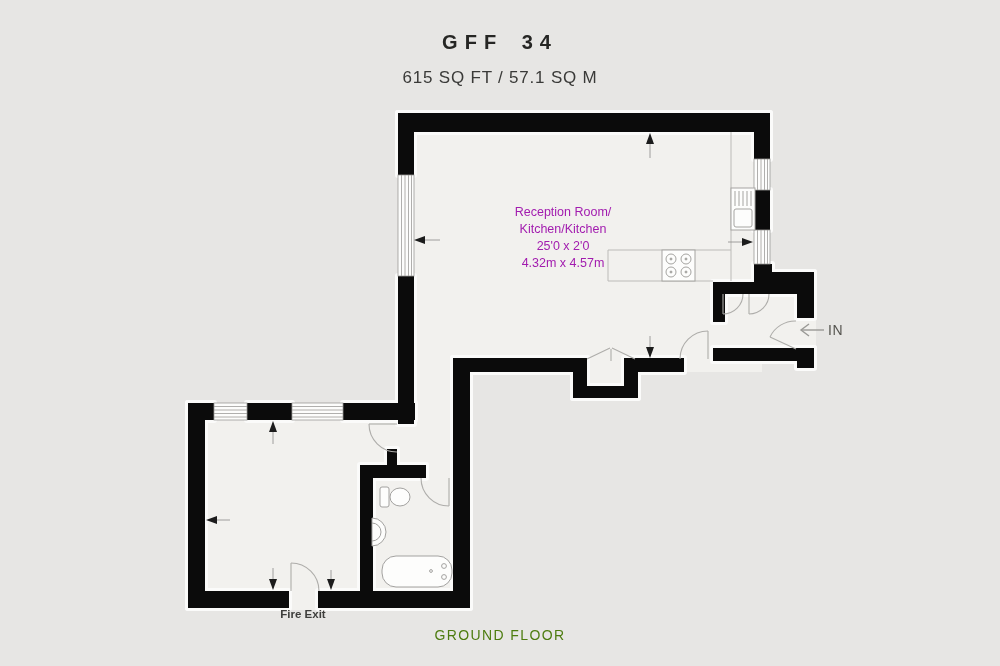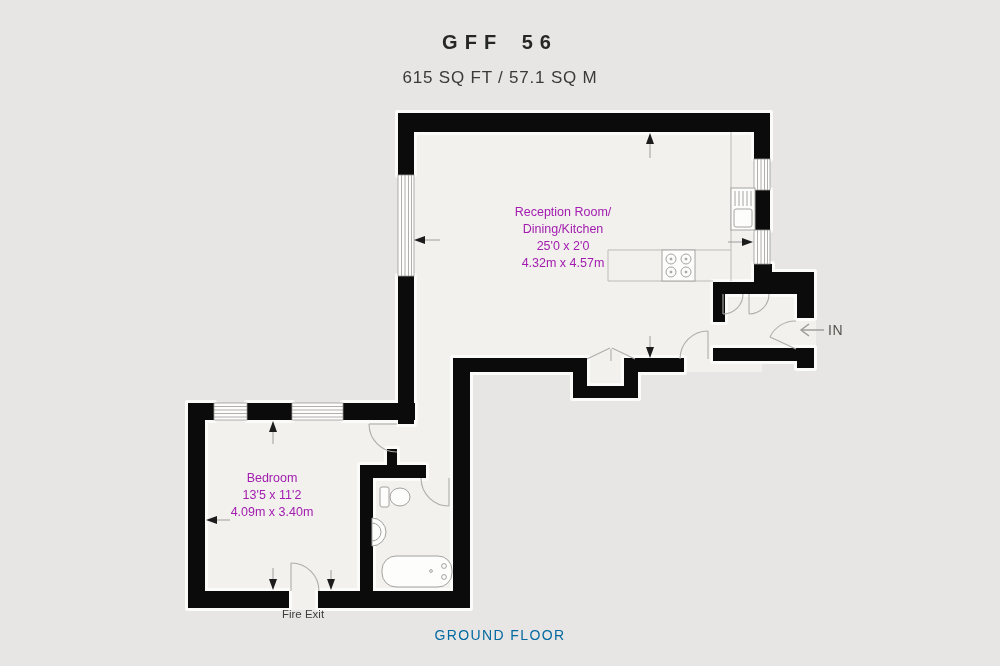--- a/index.html
+++ b/index.html
@@ -10,21 +10,21 @@
   body{background:var(--bg);font-family:"Liberation Sans","DejaVu Sans",sans-serif;}
   #stage{position:relative;width:1000px;height:666px;background:var(--bg);overflow:hidden;}
   #plan-svg{position:absolute;left:0;top:0;}
   .lbl{position:absolute;color:var(--text);white-space:nowrap;}
   .center{transform:translateX(-50%);text-align:center;}
   .title{color:var(--title);font-size:20px;font-weight:700;letter-spacing:7px;word-spacing:6px;}
   .area{font-size:17px;letter-spacing:0.8px;color:#3a3a38;}
   .room{font-size:12.5px;line-height:17px;color:#a21caf;}
   .small{font-size:11.5px;color:#3e3e3c;}
   .in-lbl{font-size:14px;color:#55544f;letter-spacing:0.5px;}
-  .ground{font-size:14px;letter-spacing:1.4px;color:#0369a1;}
+  .ground{font-size:14px;letter-spacing:1.4px;color:#4d7c0f;}
 </style>
 </head>
 <body>
 
 <div id="stage">
 
   <svg id="plan-svg" width="1000" height="666" viewBox="0 0 1000 666">
 
     <defs>
       <g id="wallshape">
@@ -204,32 +204,27 @@
           <line x1="331" y1="570" x2="331" y2="579" stroke="#8b8a88" stroke-width="0.8"></line>
         </g>
     </g>
 
     <g stroke="#9a9996" stroke-width="1.4" fill="none">
       <line x1="824" y1="330" x2="801" y2="330"></line>
       <path d="M809,324 L801,330 L809,336"></path>
     </g>
   </svg>
 
-  <div class="lbl center title" style="left:500px;top:31px;">GFF 56</div>
+  <div class="lbl center title" style="left:500px;top:31px;">GFF 34</div>
   <div class="lbl center area" style="left:500px;top:68px;">615 SQ FT / 57.1 SQ M</div>
 
   <div class="lbl center room" style="left:563px;top:204px;">
     <div>Reception Room/</div>
-    <div>Dining/Kitchen</div>
+    <div>Kitchen/Kitchen</div>
     <div>25'0 x 2'0</div>
     <div>4.32m x 4.57m</div>
   </div>
 
-  <div class="lbl center room" style="left:272px;top:470px;">
-    <div>Bedroom</div>
-    <div>13'5 x 11'2</div>
-    <div>4.09m x 3.40m</div>
-  </div>
-
-  <div class="lbl center small" style="left:303px;top:608px;">Fire Exit</div>
+
+  <div class="lbl center small" style="left:303px;top:608px;font-weight:bold;">Fire Exit</div>
   <div class="lbl in-lbl" style="left:828px;top:322px;">IN</div>
   <div class="lbl center ground" style="left:500px;top:627px;">GROUND FLOOR</div>
 </div>
 
 </body></html>

